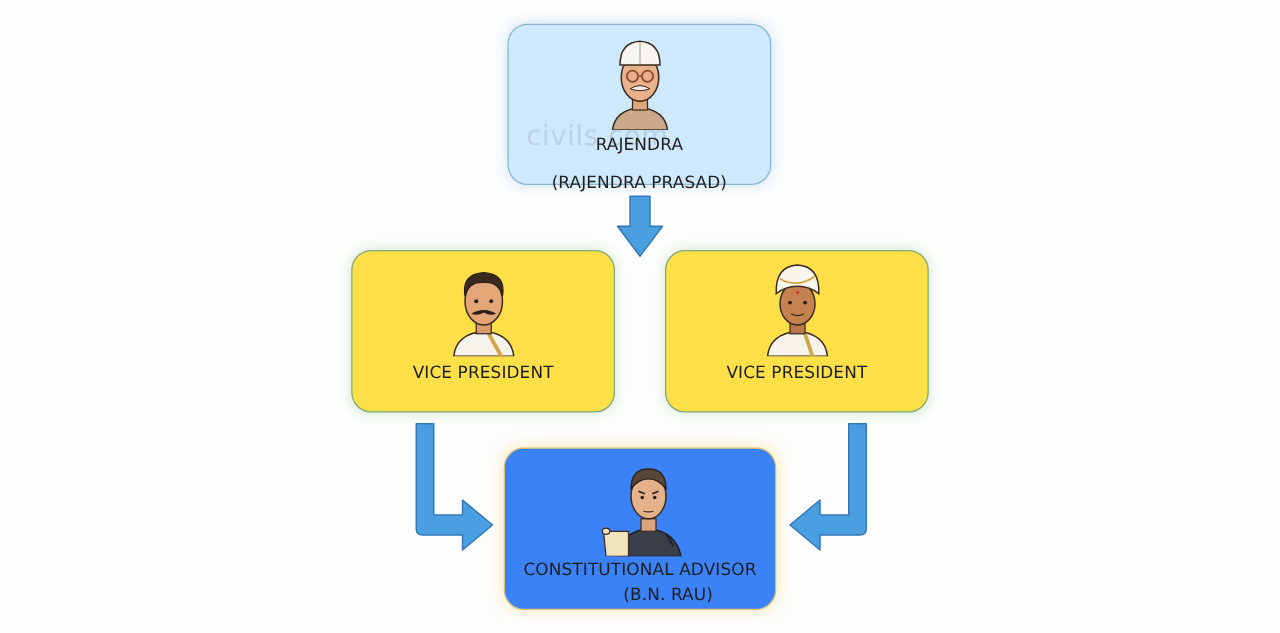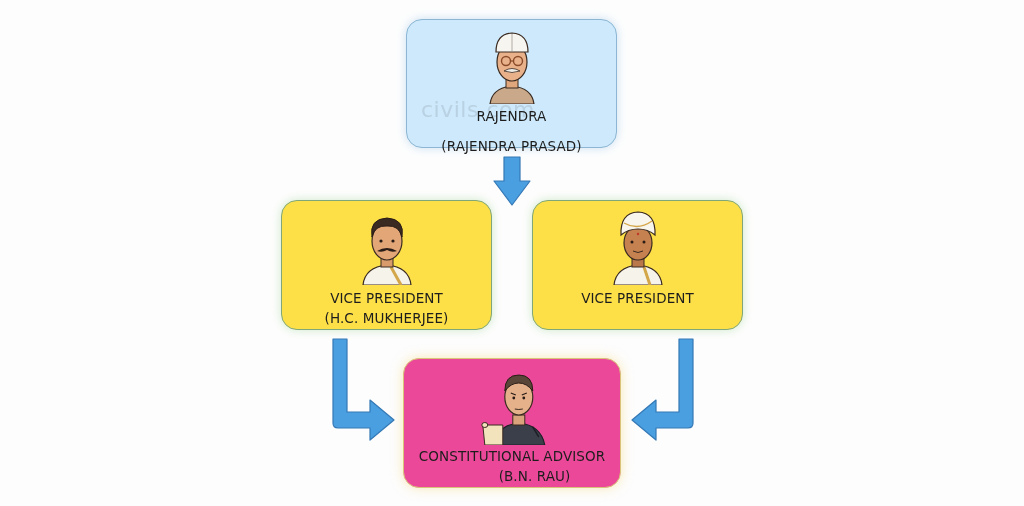--- a/index.html
+++ b/index.html
@@ -1,20 +1,20 @@
 <!DOCTYPE html>
 <html><head>
 <meta charset="utf-8">
 <style>
   html, body { margin:0; padding:0; }
   body { width:1024px; height:506px; background:#fdfdfd; position:relative; overflow:hidden; font-family:"DejaVu Sans", sans-serif; }
   .box { position:absolute; border-radius:16px; box-sizing:border-box; text-align:center; }
   .box.blue { background:#cde9fb; border:1.5px solid #8cb6d3; box-shadow:0 0 10px rgba(140,190,230,0.45); }
   .box.green { background:#fde047; border:1.5px solid #7fa77a; box-shadow:0 0 10px rgba(150,210,140,0.45); }
-  .box.yellow { background:#ec4899; border:1.5px solid #d9c27a; box-shadow:0 0 12px rgba(245,215,120,0.55);padding-left:46px; }
+  .box.yellow { background:#3b82f6; border:1.5px solid #d9c27a; box-shadow:0 0 12px rgba(245,215,120,0.55);padding-left:46px; }
   .label { position:absolute; left:0; right:0; font-size:13.5px; line-height:20px; color:#1d1d1d; letter-spacing:0.1px; }
   .avatar { position:absolute; left:50%; transform:translateX(-50%); }
   .watermark { position:absolute; font-size:22px; color:rgba(150,165,180,0.35); letter-spacing:0.5px; white-space:nowrap; }
   .arrow { position:absolute; }
 </style>
 </head>
 <body>
 
 <div class="box blue" style="left:406px; top:19px; width:211px; height:129px;">
   <svg class="avatar" style="top:6px;" width="60" height="78" viewBox="0 0 60 78">
@@ -42,21 +42,20 @@
     <path d="M6 76 Q8 58 30 56 Q52 58 54 76 Z" fill="#f6f3ea" stroke="#3a2a20" stroke-width="1.2"></path>
     <path d="M34 58 L44 76" stroke="#d4a64a" stroke-width="3"></path>
     <rect x="24" y="48" width="12" height="10" fill="#d99a6c" stroke="#3a2a20" stroke-width="1"></rect>
     <ellipse cx="30" cy="32" rx="15" ry="19" fill="#e3a676" stroke="#3a2a20" stroke-width="1.2"></ellipse>
     <path d="M15 28 Q12 10 30 9 Q48 10 45 28 Q42 16 30 17 Q18 16 15 28 Z" fill="#3b2a22" stroke="#2a1c16" stroke-width="1"></path>
     <circle cx="24" cy="32" r="1.6" fill="#2a1c16"></circle>
     <circle cx="36" cy="32" r="1.6" fill="#2a1c16"></circle>
     <path d="M20 42 Q30 36 40 42 Q35 44 30 41 Q25 44 20 42 Z" fill="#2a1c16"></path>
   </svg>
   <div class="label" style="top:87px;">VICE PRESIDENT</div>
-  <div class="label" style="top:107px;">(H.C. MUKHERJEE)</div>
 </div>
 
 <div class="box green" style="left:532px; top:200px; width:211px; height:130px;">
   <svg class="avatar" style="top:8px;" width="60" height="76" viewBox="0 0 60 76">
     <path d="M6 76 Q8 58 30 56 Q52 58 54 76 Z" fill="#f6f3ea" stroke="#3a2a20" stroke-width="1.2"></path>
     <path d="M36 58 L42 76" stroke="#d4a64a" stroke-width="3"></path>
     <rect x="24" y="48" width="12" height="10" fill="#b9774a" stroke="#3a2a20" stroke-width="1"></rect>
     <ellipse cx="30" cy="34" rx="14" ry="17" fill="#c5814f" stroke="#3a2a20" stroke-width="1.2"></ellipse>
     <path d="M13 26 Q12 4 30 3 Q48 4 47 26 Q40 20 30 20 Q20 20 13 26 Z" fill="#f8f5ec" stroke="#3a2a20" stroke-width="1.2"></path>
     <path d="M16 14 Q30 22 44 12" fill="none" stroke="#d4a64a" stroke-width="1.4"></path>

